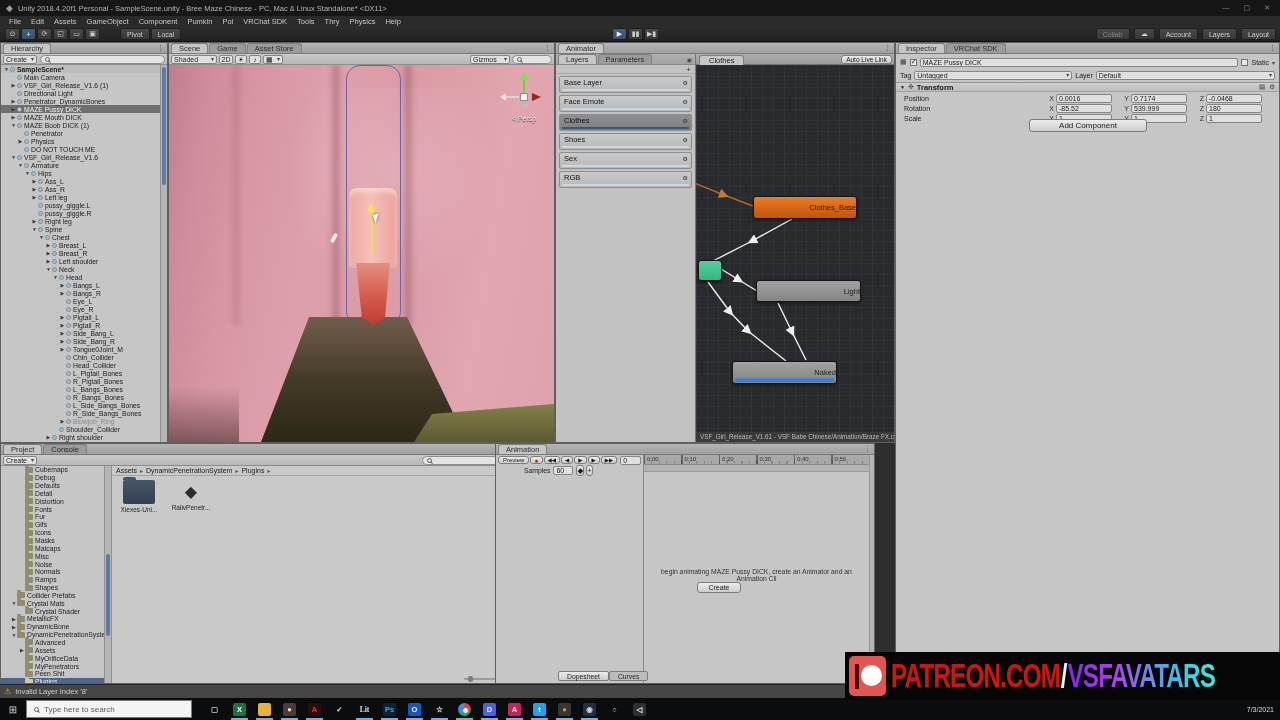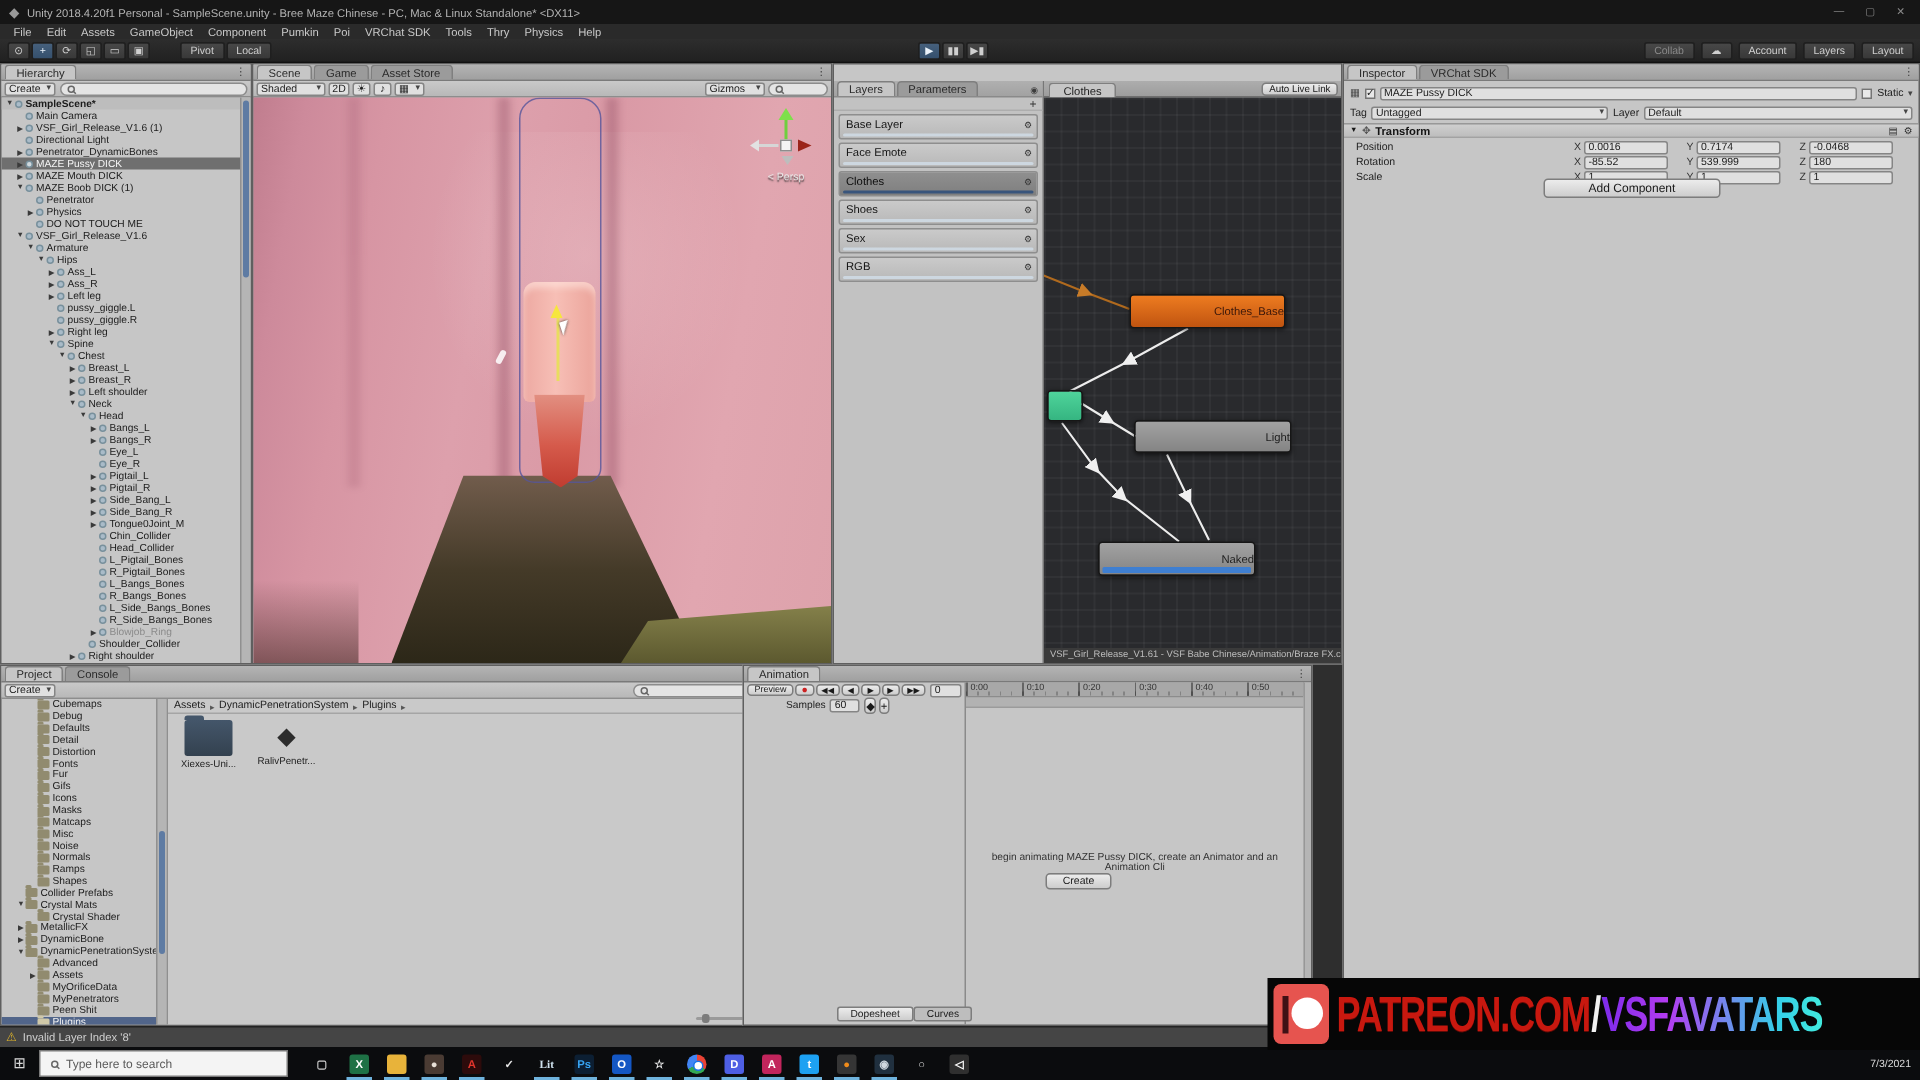--- a/index.html
+++ b/index.html
@@ -552,20 +552,24 @@
           <span class="arr"></span>
           <span>Breast_R_Bones</span>
         </div>
       </div>
     <div class="vscroll" style="right:0;top:22px;bottom:0;">
       <div class="vthumb" style="top:2px;height:118px;"></div>
     </div>
   </div>
 
   <div id="animator" class="panel">
+    <div class="tabstrip">
+      <span class="tmenu">⋮</span>
+    <span class="tab active">Animator</span>
+      </div>
     <div id="an-left">
       <div id="an-subtabs">
         <span class="tmenu" style="font-size:6px;top:2px;">◉</span>
       <span class="tab active">Layers</span>
           <span class="tab">Parameters</span>
         </div>
       <div id="an-plusrow">
         <span>+</span>
       </div>
       <div id="layer-cards">

